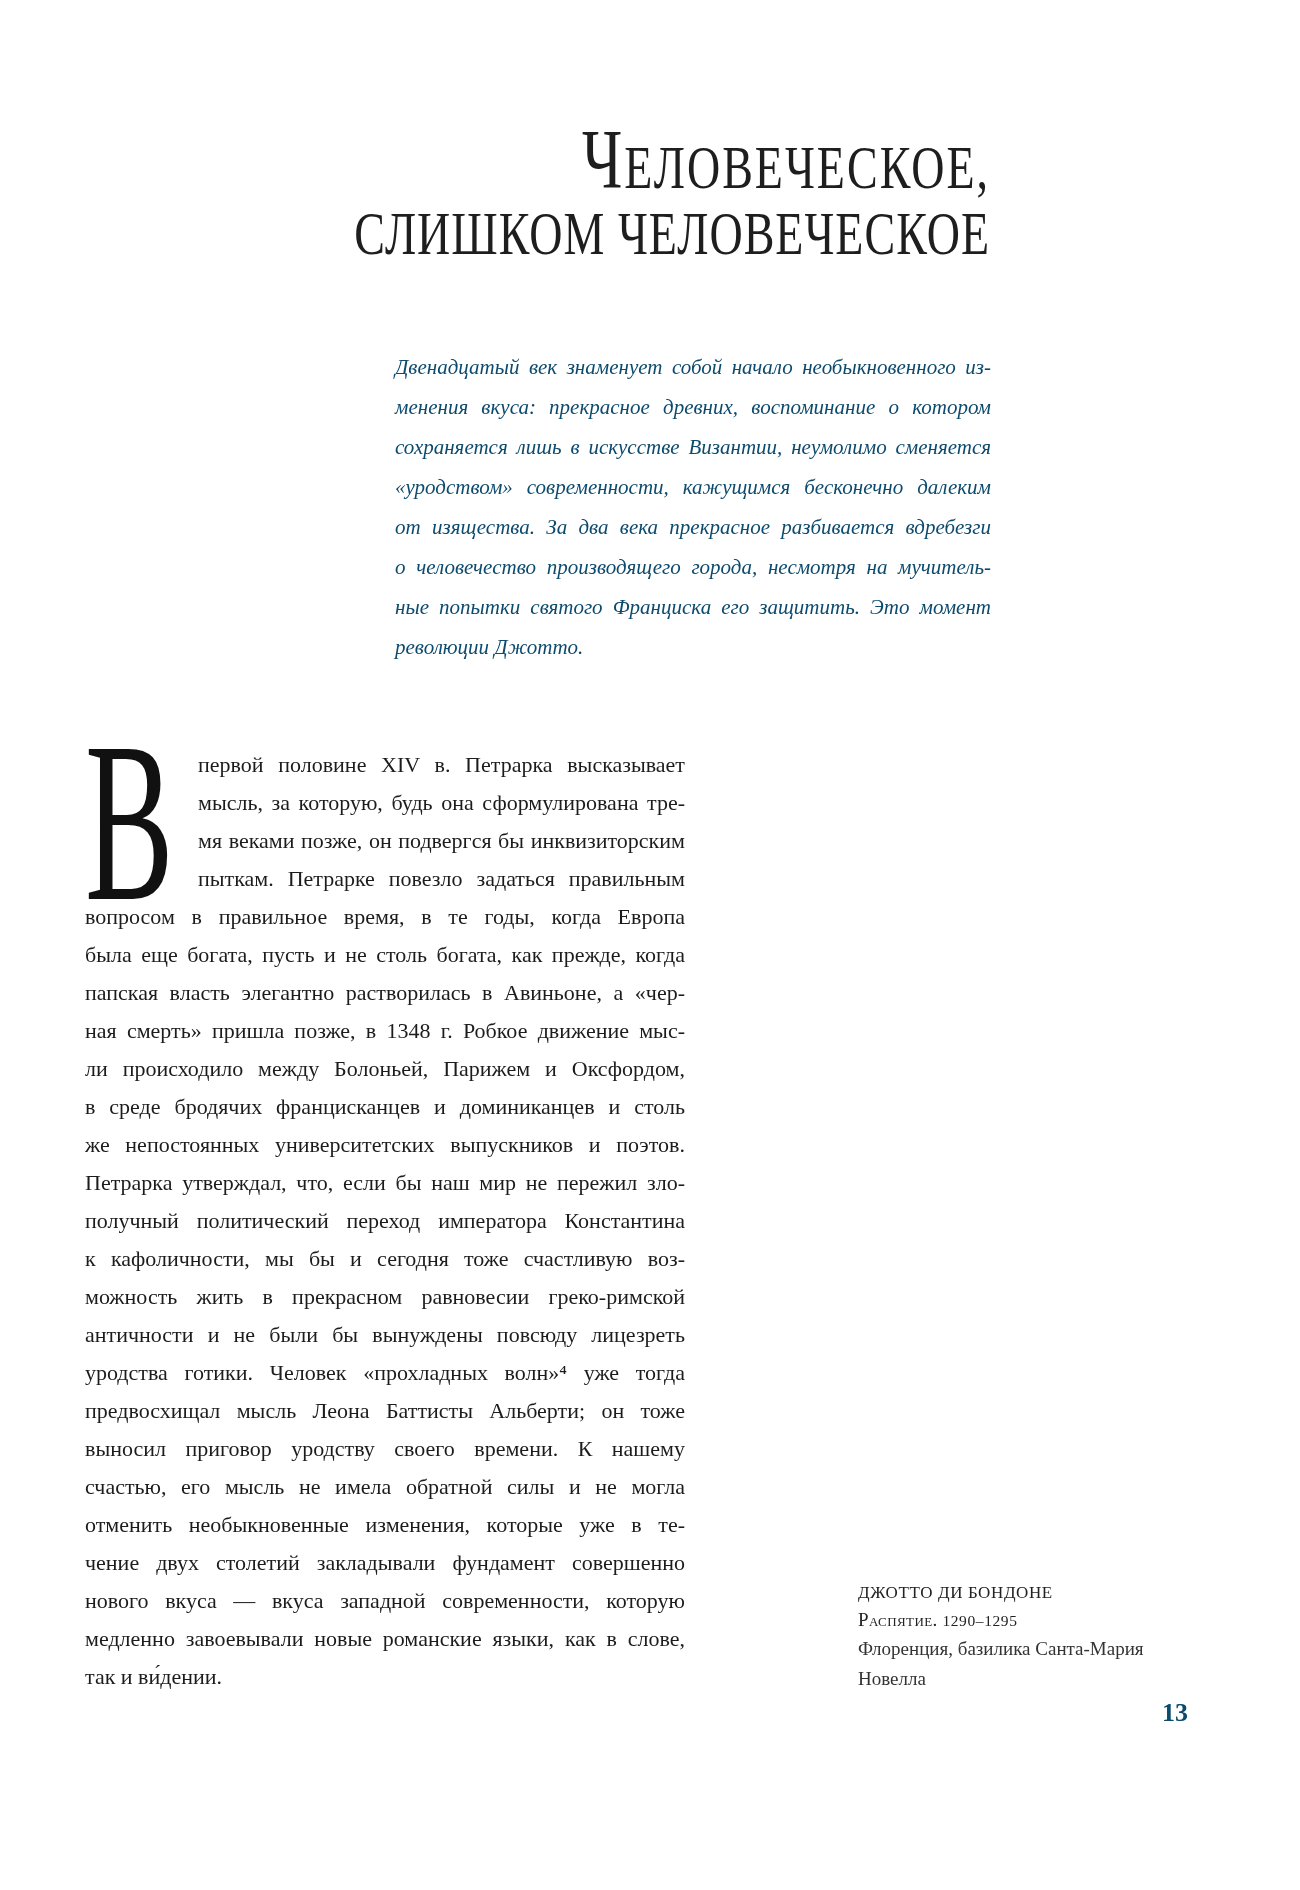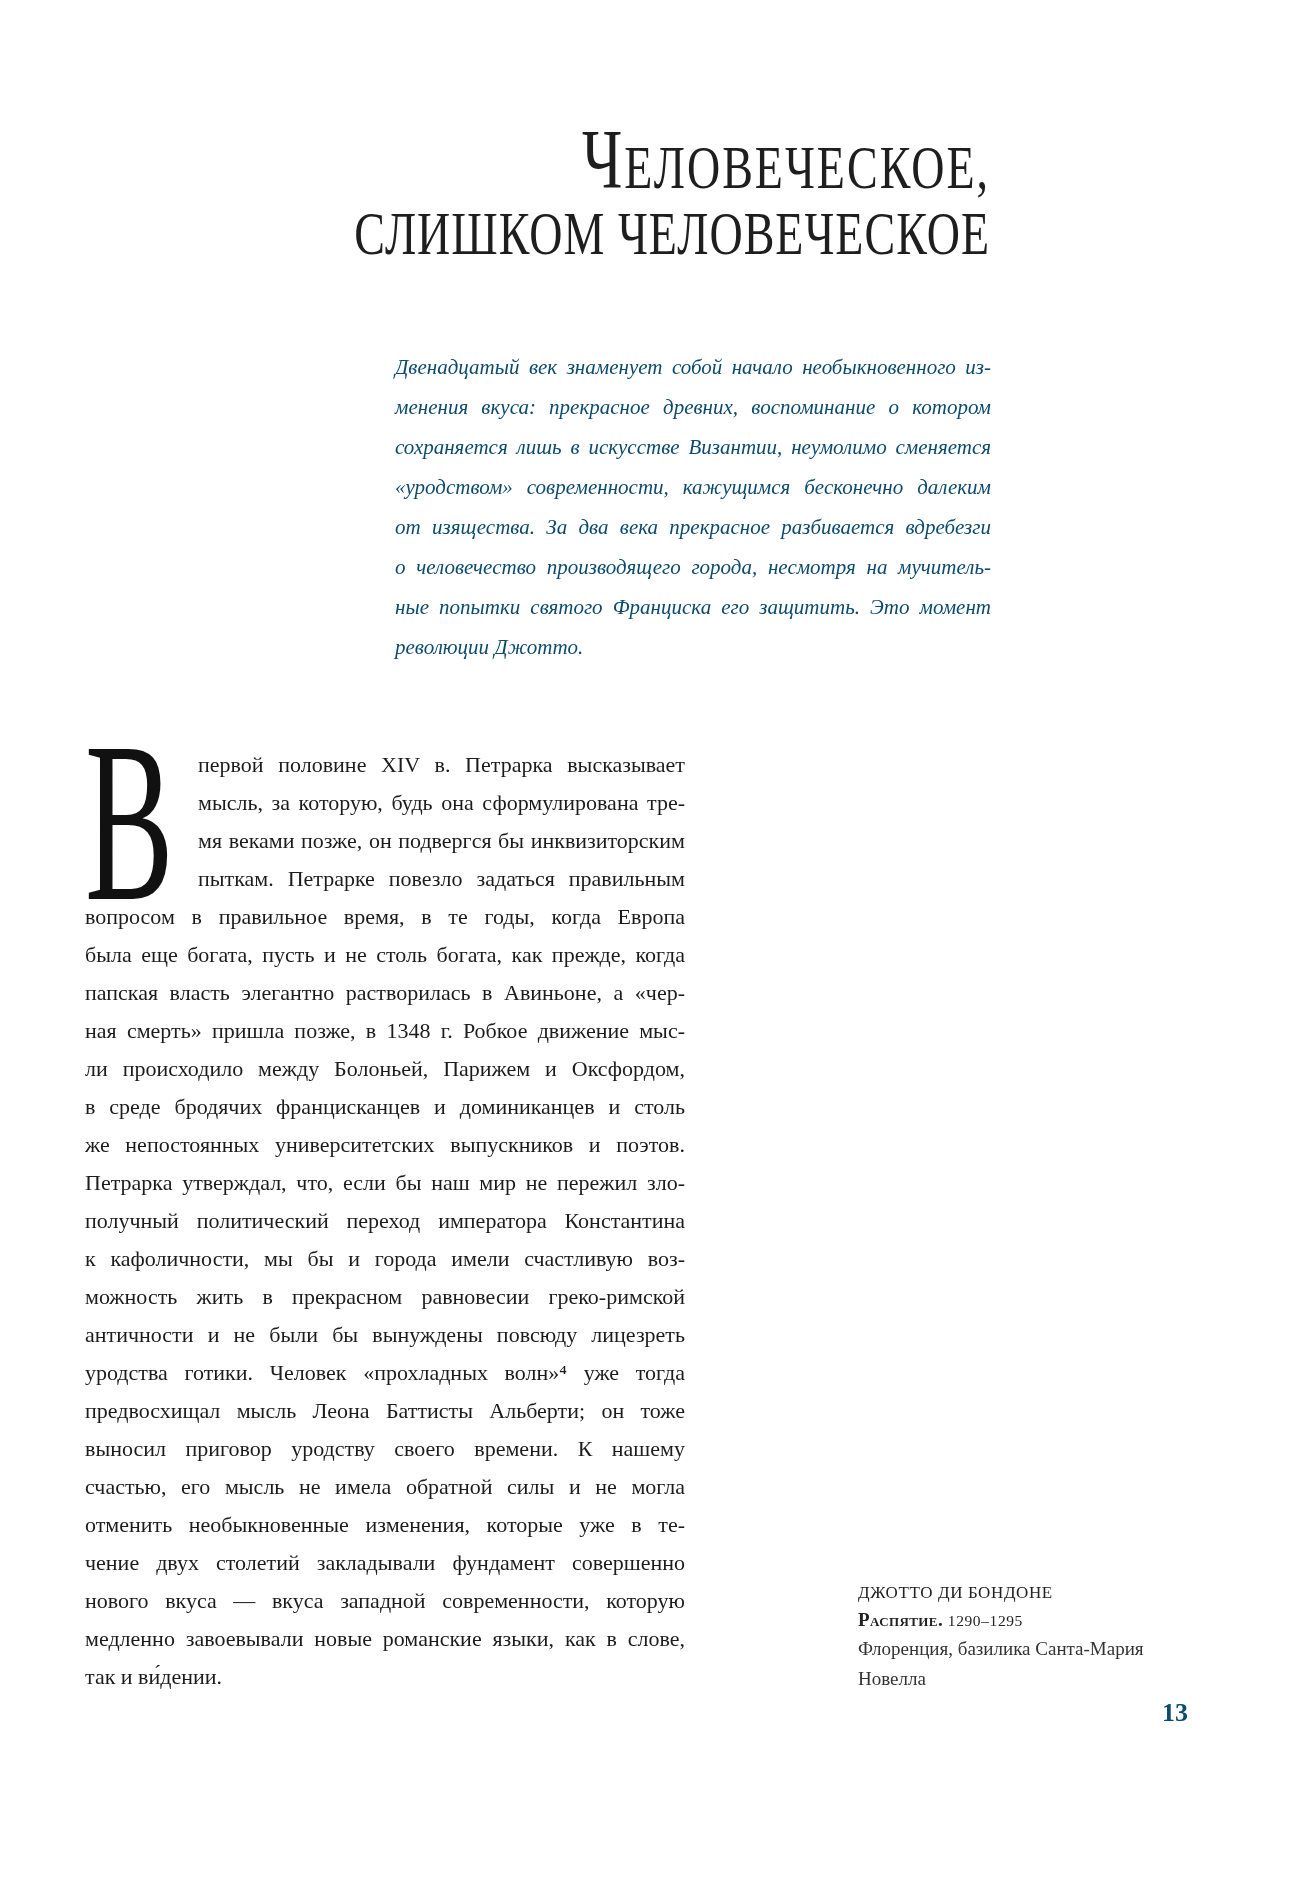--- a/index.html
+++ b/index.html
@@ -41,21 +41,21 @@
     font-size:229px; line-height:152px; color:#111;
     transform:scaleX(0.58); transform-origin:0 0;
   }
   .bline { text-align:justify; text-align-last:justify; }
   .bline.last { text-align-last:left; }
 
   
   .caption { position:absolute; left:858px; top:1580px; width:330px; color:#222; }
   .cap-artist { font-size:17px; line-height:26px; letter-spacing:0.6px; }
   .cap-workline { font-size:19px; line-height:27px; }
-  .cap-work { font-variant:small-caps; letter-spacing:0.4px;font-weight:bold; }
+  .cap-work { font-variant:small-caps; letter-spacing:0.4px; }
   .cap-dates { font-size:15.5px; letter-spacing:0.6px; }
   .cap-location { font-size:19px; line-height:30px; color:#333; }
 
   
   .pagenum {
     position:absolute; right:112px; top:1698px;
     font-size:26px; font-weight:bold; color:#0c4a6e;
   }
 </style>
 </head>
@@ -86,21 +86,21 @@
       <div class="bline">пыткам. Петрарке повезло задаться правильным</div>
       <div class="bline">вопросом в правильное время, в те годы, когда Европа</div>
       <div class="bline">была еще богата, пусть и не столь богата, как прежде, когда</div>
       <div class="bline">папская власть элегантно растворилась в Авиньоне, а «чер-</div>
       <div class="bline">ная смерть» пришла позже, в 1348 г. Робкое движение мыс-</div>
       <div class="bline">ли происходило между Болоньей, Парижем и Оксфордом,</div>
       <div class="bline">в среде бродячих францисканцев и доминиканцев и столь</div>
       <div class="bline">же непостоянных университетских выпускников и поэтов.</div>
       <div class="bline">Петрарка утверждал, что, если бы наш мир не пережил зло-</div>
       <div class="bline">получный политический переход императора Константина</div>
-      <div class="bline">к кафоличности, мы бы и города имели счастливую воз-</div>
+      <div class="bline">к кафоличности, мы бы и сегодня тоже счастливую воз-</div>
       <div class="bline">можность жить в прекрасном равновесии греко-римской</div>
       <div class="bline">античности и не были бы вынуждены повсюду лицезреть</div>
       <div class="bline">уродства готики. Человек «прохладных волн»⁴ уже тогда</div>
       <div class="bline">предвосхищал мысль Леона Баттисты Альберти; он тоже</div>
       <div class="bline">выносил приговор уродству своего времени. К нашему</div>
       <div class="bline">счастью, его мысль не имела обратной силы и не могла</div>
       <div class="bline">отменить необыкновенные изменения, которые уже в те-</div>
       <div class="bline">чение двух столетий закладывали фундамент совершенно</div>
       <div class="bline">нового вкуса — вкуса западной современности, которую</div>
       <div class="bline">медленно завоевывали новые романские языки, как в слове,</div>

